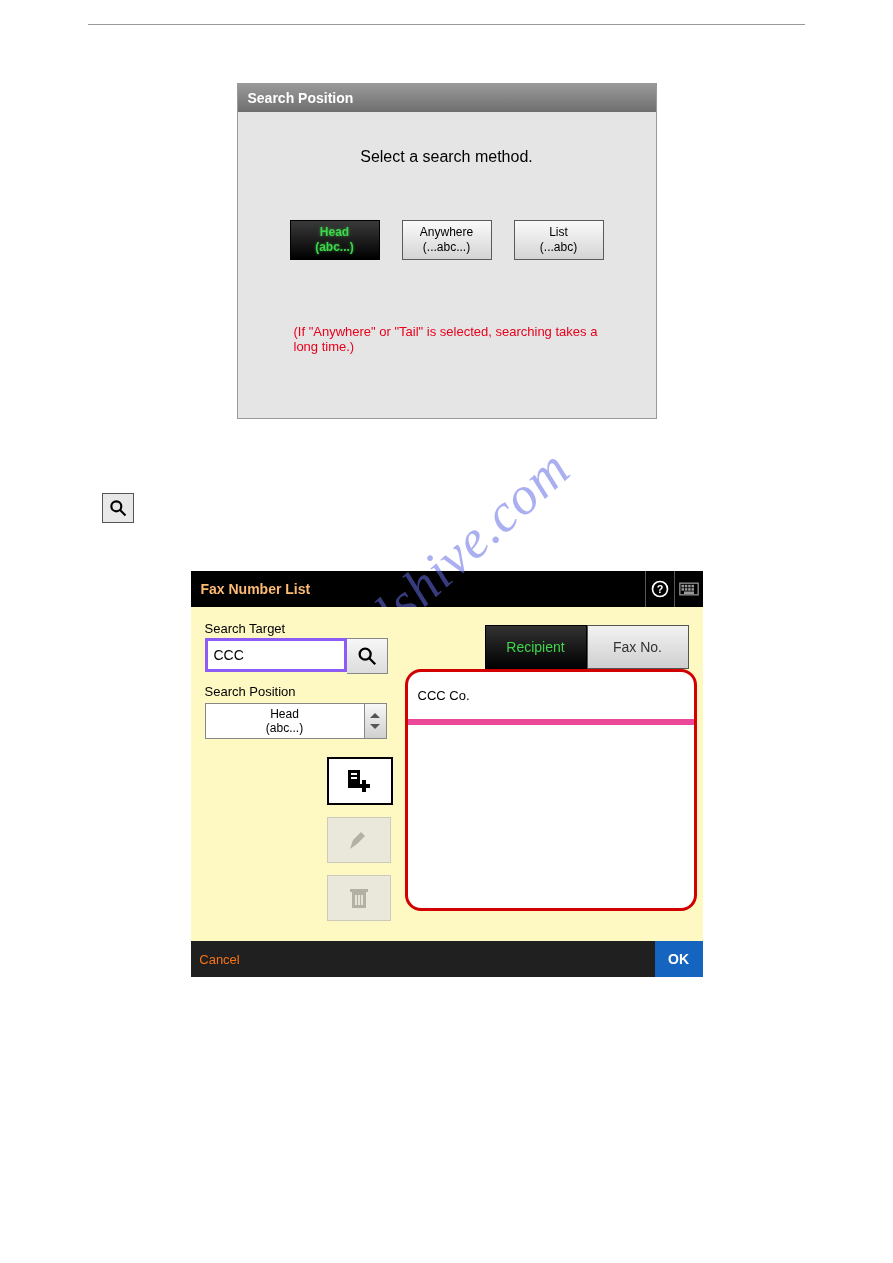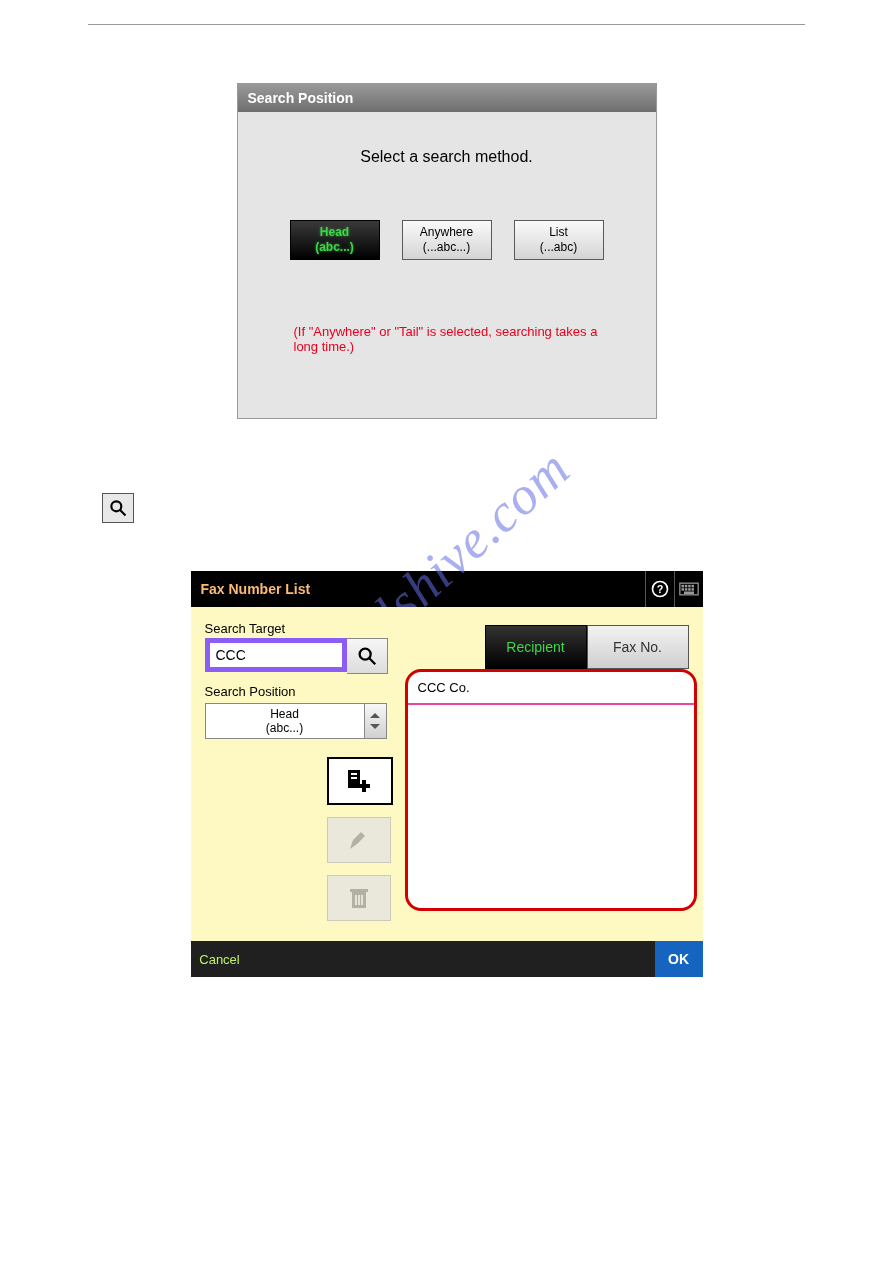--- a/index.html
+++ b/index.html
@@ -117,21 +117,21 @@
   .lbl {
     font-size: 13px;
     margin-bottom: 2px;
   }
   .search-target-row {
     display: flex;
   }
   .search-target-input {
     width: 142px;
     height: 34px;
-    border: 5px solid #8b5cf6;
+    border: 3px solid #8b5cf6;
     background: #fff;
     padding: 0 6px;
     font-size: 14px;
     box-sizing: border-box;
   }
   .search-btn {
     width: 40px;
     height: 34px;
     border: 1px solid #888;
     border-left: none;
@@ -227,37 +227,37 @@
     right: 6px;
     width: 292px;
     height: 242px;
     border: 3px solid #d20000;
     border-radius: 16px;
     background: #fff;
     box-sizing: border-box;
     overflow: hidden;
   }
   .result-item {
-    padding: 8px 10px;
+    padding: 16px 10px;
     font-size: 13px;
-    border-bottom: 2px solid #ec4899;
+    border-bottom: 6px solid #ec4899;
     cursor: pointer;
   }
   .panel2-footer {
     background: #202020;
     height: 36px;
     display: flex;
     align-items: stretch;
   }
   .cancel-btn {
     width: 58px;
     display: flex;
     align-items: center;
     justify-content: center;
-    color: #bef264;
+    color: #f97316;
     font-size: 13px;
     cursor: pointer;
   }
   .footer-spacer {
     flex: 1;
   }
   .ok-btn {
     width: 48px;
     display: flex;
     align-items: center;

